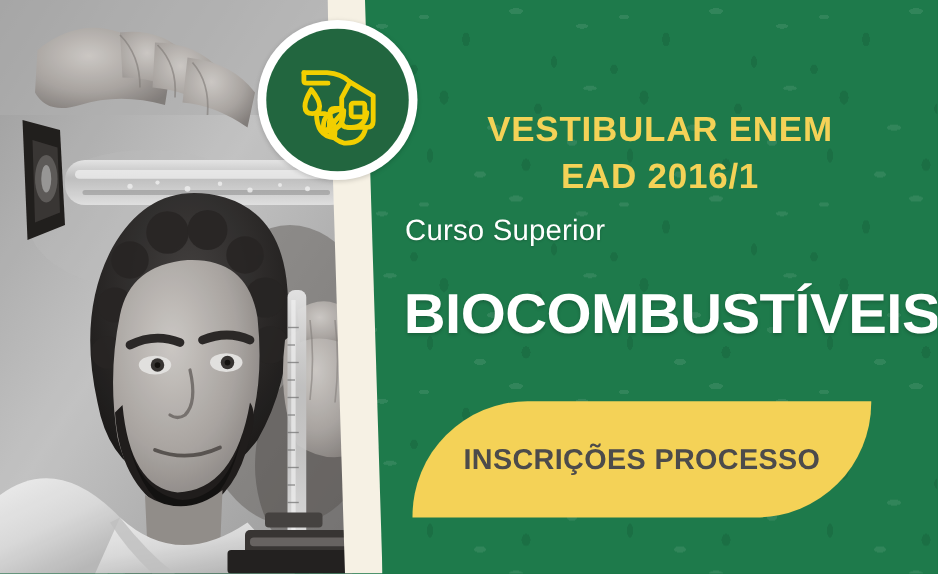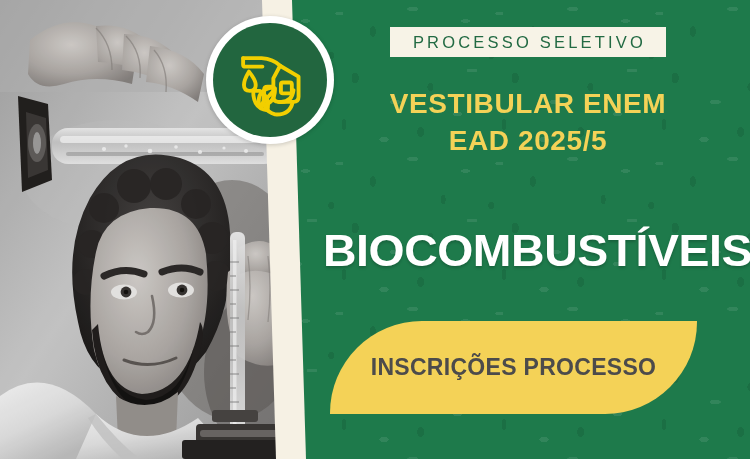--- a/index.html
+++ b/index.html
@@ -343,30 +343,28 @@
           <path d="M30 63 Q30 84 47 86 Q50 70 38 63 Z"></path>
           <path d="M52 59 Q34 62 37 80 Q56 80 56 60 Z"></path>
           <path d="M38 81 Q46 72 54 63"></path>
         </g>
       </svg>
     </div>
   </div>
 
   <div class="content">
 
-    <div class="eyebrow-wrap">
-      <div class="eyebrow">PROCESSO SELETIVO</div>
-    </div>
 
     <div class="kicker">
       <span>VESTIBULAR ENEM</span>
-      <span>EAD 2025/5</span>
+      <span>EAD 2016/1</span>
     </div>
 
     <div class="course">
+      <span>Curso Superior</span>
     </div>
 
     <div class="course-main">BIOCOMBUSTÍVEIS</div>
 
     <button class="cta" type="button">INSCRIÇÕES PROCESSO</button>
   </div>
 
 </div>
 
 </body></html>

